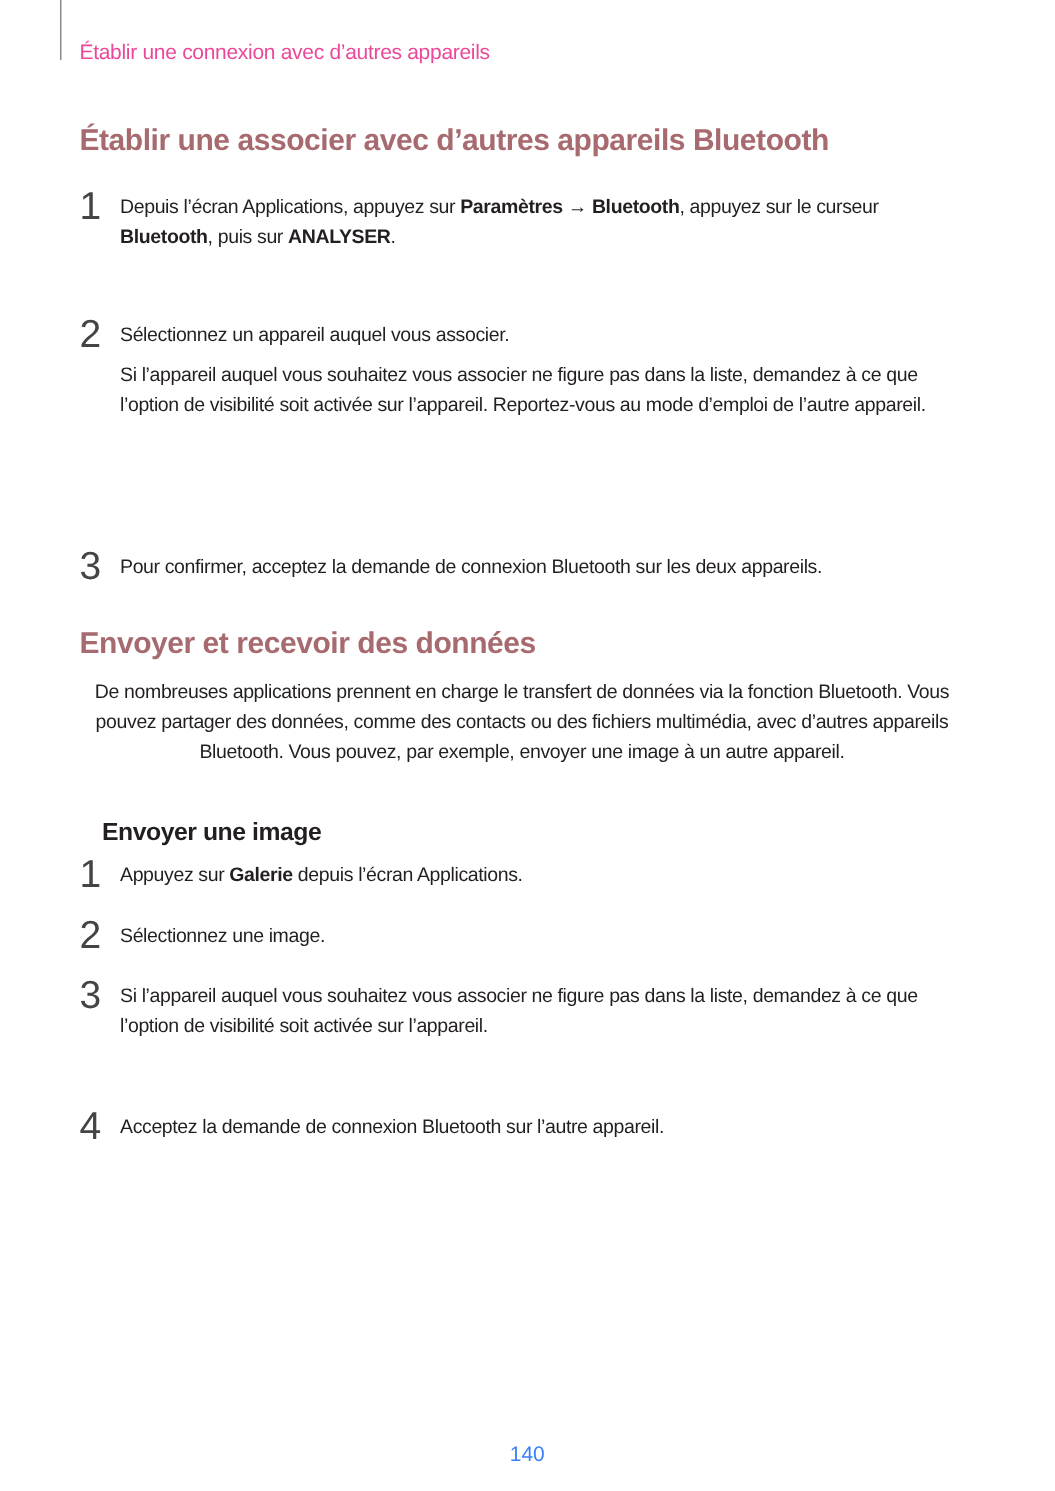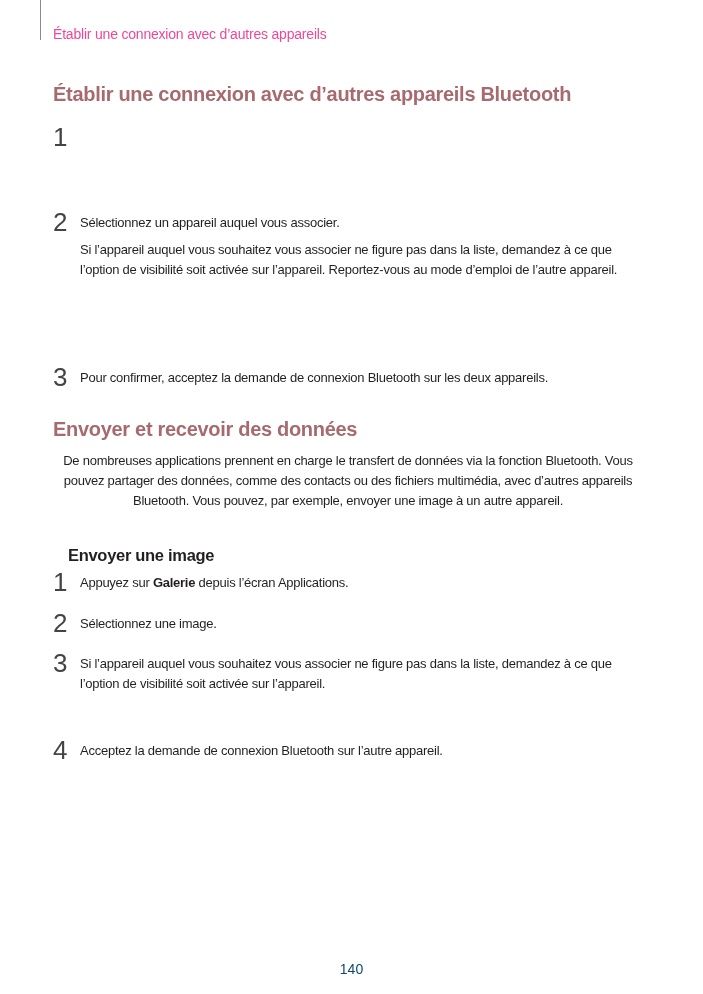--- a/index.html
+++ b/index.html
@@ -9,33 +9,36 @@
     .running-header { position: absolute; left: 53px; top: 26px; font-size: 14px; color: #ec4899; letter-spacing: -0.2px; text-align: center; }
     .h1 { position: absolute; left: 53px; font-size: 20px; font-weight: bold; color: #a66a6f; letter-spacing: -0.3px; margin: 0; }
     .h2 { position: absolute; left: 53px; font-size: 16.5px; font-weight: bold; color: #231f20; letter-spacing: -0.3px; margin: 15px; }
     .para { position: absolute; left: 53px; width: 590px; font-size: 13px; line-height: 20px; letter-spacing: -0.25px; margin: 0; text-align: center; }
     .step { position: absolute; left: 53px; width: 590px; }
     .step-num { position: absolute; left: 0; top: -6px; font-size: 26px; color: #444; font-weight: normal; width: 20px; }
     .step-body { position: absolute; left: 27px; width: 565px; }
     .line { font-size: 13px; line-height: 20px; letter-spacing: -0.25px; margin: 0 0 7px 0; }
     b { font-weight: bold; }
     .share-icon { display: inline-block; width: 12px; height: 12px; vertical-align: -1px; }
-    .page-num { position: absolute; left: 0; width: 703px; text-align: center; top: 961px; font-size: 14px; color: #0c4a6e; }
+    .page-num { position: absolute; left: 0; width: 703px; text-align: center; top: 961px; font-size: 14px; color: #3b82f6; }
   </style>
 </head>
 <body>
 
 <div class="header-rule"></div>
 <div class="running-header">Établir une connexion avec d’autres appareils</div>
 
-<h1 class="h1" style="top:83px;">Établir une connexion avec d’autres appareils Bluetooth</h1>
+<h1 class="h1" style="top:83px;">Établir une associer avec d’autres appareils Bluetooth</h1>
 
 <div class="step" style="top:128px;">
   <div class="step-num">1</div>
   <div class="step-body">
+    <p class="line">
+      <span>Depuis l’écran Applications, appuyez sur </span><b>Paramètres</b><span> → </span><b>Bluetooth</b><span>, appuyez sur le curseur </span><b>Bluetooth</b><span>, puis sur </span><b>ANALYSER</b><span>.</span>
+    </p>
   </div>
 </div>
 
 <div class="step" style="top:213px;">
   <div class="step-num">2</div>
   <div class="step-body">
     <p class="line">Sélectionnez un appareil auquel vous associer.</p>
     <p class="line">Si l’appareil auquel vous souhaitez vous associer ne figure pas dans la liste, demandez à ce que l’option de visibilité soit activée sur l’appareil. Reportez-vous au mode d’emploi de l’autre appareil.</p>
   </div>
 </div>

